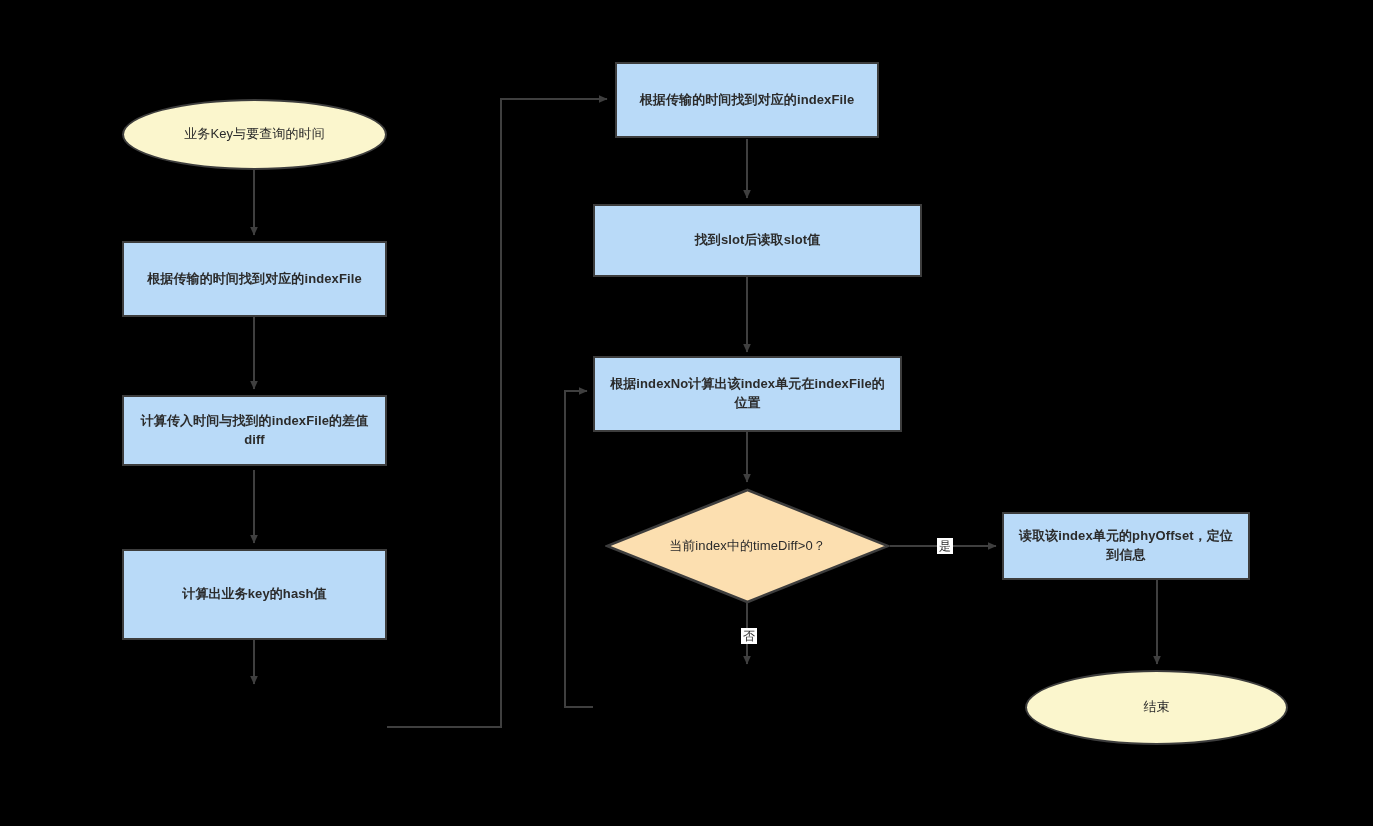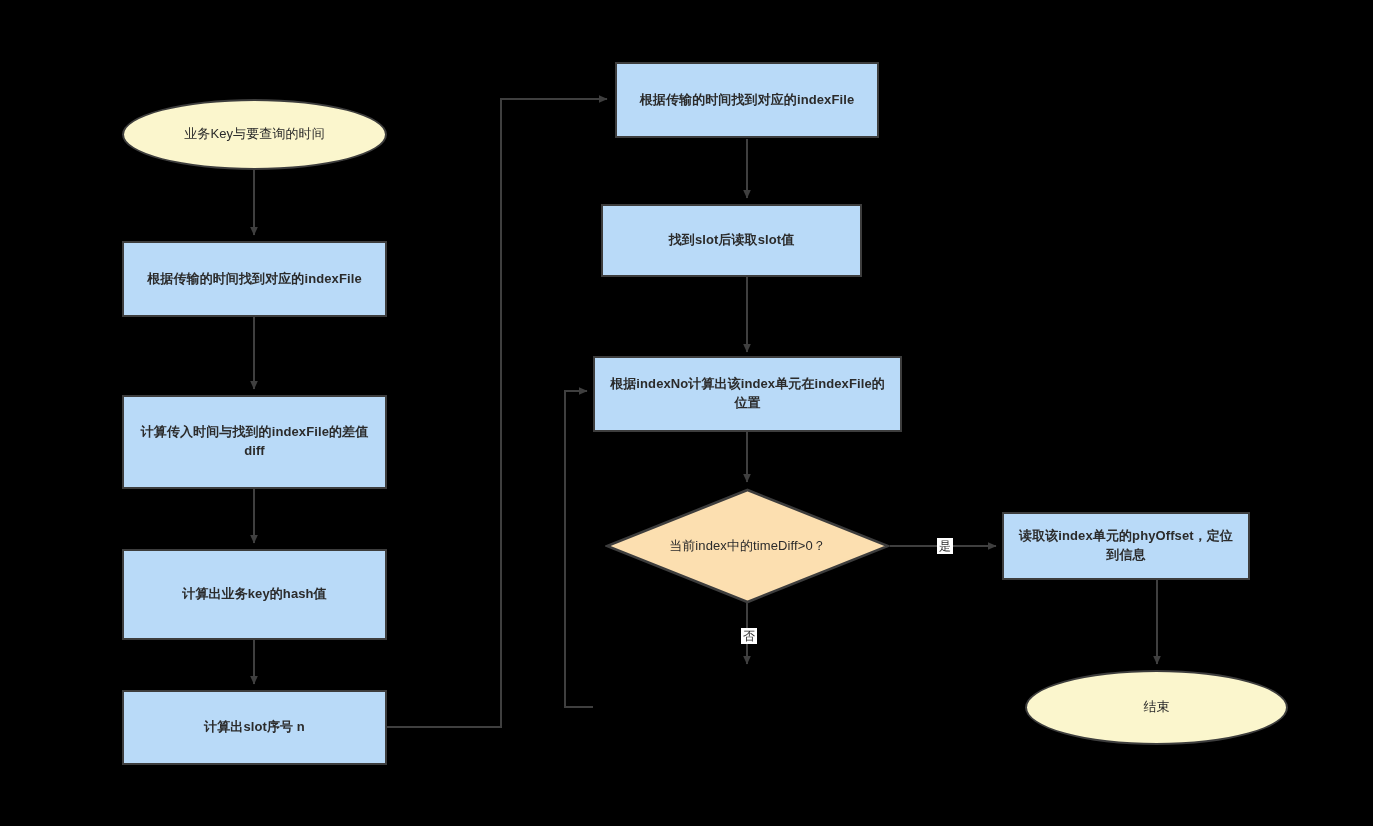--- a/index.html
+++ b/index.html
@@ -114,37 +114,34 @@
   </svg>
 
   <div class="node terminator" style="left:122px; top:99px; width:265px; height:71px;">
     <span class="txt">业务Key与要查询的时间</span>
   </div>
 
   <div class="node box" style="left:122px; top:241px; width:265px; height:76px;">
     <span class="txt">根据传输的时间找到对应的indexFile</span>
   </div>
 
-  <div class="node box" style="left:122px; top:395px; width:265px; height:94px;">
+  <div class="node box" style="left:122px; top:395px; width:265px; height:71px;">
     <span class="txt">计算传入时间与找到的indexFile的差值diff</span>
   </div>
 
   <div class="node box" style="left:122px; top:549px; width:265px; height:91px;">
     <span class="txt">计算出业务key的hash值</span>
   </div>
 
-  <div class="node box" style="left:122px; top:690px; width:265px; height:75px;">
-    <span class="txt">计算出slot序号 n</span>
-  </div>
 
   <div class="node box" style="left:615px; top:62px; width:264px; height:76px;">
     <span class="txt">根据传输的时间找到对应的indexFile</span>
   </div>
 
-  <div class="node box" style="left:593px; top:204px; width:261px; height:73px;margin-left:8px;">
+  <div class="node box" style="left:593px; top:204px; width:329px; height:73px;">
     <span class="txt">找到slot后读取slot值</span>
   </div>
 
   <div class="node box" style="left:593px; top:356px; width:309px; height:76px;">
     <span class="txt">根据indexNo计算出该index单元在indexFile的位置</span>
   </div>
 
   <div class="node decision" style="left:605px; top:488px; width:285px; height:116px;">
     <svg class="dia" viewBox="0 0 285 116" preserveAspectRatio="none">
       <polygon points="142.5,2 283,58 142.5,114 2,58" fill="#fcdfb0" stroke="#3d3d3d" stroke-width="2.6"></polygon>

